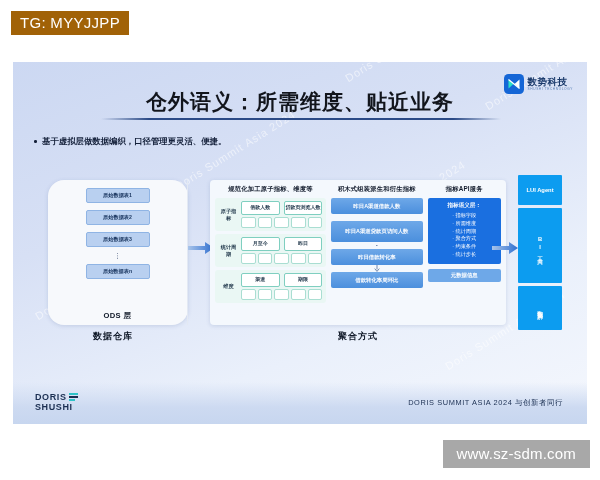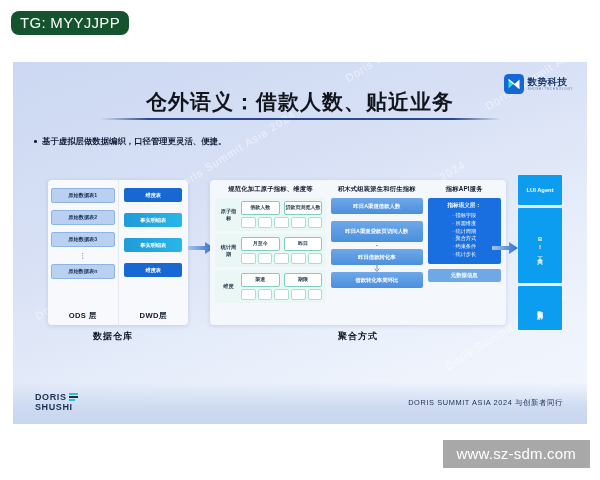--- a/index.html
+++ b/index.html
@@ -5,25 +5,24 @@
   html,body{margin:0;padding:0;}
   body{
     width:600px;height:480px;overflow:hidden;
     background:#ffffff;
     font-family:"Liberation Sans","DejaVu Sans",sans-serif;
     position:relative;
   }
   
   .tg-tag{
     position:absolute;left:11px;top:11px;
-    background:#14532d;color:#ffffff;
+    background:#a16207;color:#ffffff;
     font-size:15px;letter-spacing:.3px;
     padding:3px 9px 4px 9px;
     z-index:40;
-    border-radius:8px;
   }
   .site-tag{
     position:absolute;right:10px;bottom:12px;
     background:#a8a8a8;color:#ffffff;
     font-size:15px;letter-spacing:.2px;
     padding:5px 14px 6px 14px;
     z-index:40;
   }
   
   .slide{
@@ -73,21 +72,21 @@
   .bullets li:before{
     content:"";position:absolute;left:1px;top:6px;
     width:2.5px;height:2.5px;background:#14203a;border-radius:50%;
   }
   .bullets ul{margin:0;padding:0;}
   
   .diagram{position:absolute;left:25px;top:118px;width:524px;height:215px;}
   
   .wh-card{
     position:absolute;left:10px;top:0;width:140px;height:145px;
-    background:#f7f9fc;border-radius:4px;
+    background:#f7f9fc;border-radius:16px;
     box-shadow:0 1px 4px rgba(60,90,150,.18);
     display:flex;
   }
   .wh-col{flex:1;display:flex;flex-direction:column;align-items:center;
           padding:8px 0 0 0;position:relative;}
   .wh-col.ods{border-right:1px solid #e3e9f3;}
   .ods-box{
     width:62px;height:13px;margin-bottom:7px;
     background:#b9d0f0;border:1px solid #8fb4e4;border-radius:2px;
     font-size:5.2px;color:#16325c;font-weight:bold;
@@ -214,21 +213,21 @@
       <path d="M9 11 L19 20 L9 29 Z" fill="#2de0c8"></path>
       <path d="M31 11 L21 20 L31 29 Z" fill="#ffffff"></path>
       <path d="M9 11 L31 29" stroke="#ffffff" stroke-width="2.4" fill="none"></path>
     </svg>
     <div>
       <div class="brand-name">数势科技</div>
       <div class="brand-sub">SHUSHI TECHNOLOGY</div>
     </div>
   </div>
 
-  <div class="slide-title">仓外语义：借款人数、贴近业务</div>
+  <div class="slide-title">仓外语义：所需维度、贴近业务</div>
   <div class="title-rule"></div>
 
   <div class="bullets">
     <ul>
       <li>基于虚拟层做数据编织，口径管理更灵活、便捷。</li>
     </ul>
   </div>
 
   <div class="diagram">
 
@@ -251,27 +250,20 @@
 
     <div class="wh-card">
       <div class="wh-col ods">
         <div class="ods-box">原始数据表1</div>
         <div class="ods-box">原始数据表2</div>
         <div class="ods-box">原始数据表3</div>
         <div class="ods-dots">⋮</div>
         <div class="ods-box">原始数据表n</div>
         <div class="layer-label">ODS 层</div>
       </div>
-      <div class="wh-col dwd">
-        <div class="dwd-box dim">维度表</div>
-        <div class="dwd-box fact">事实明细表</div>
-        <div class="dwd-box fact">事实明细表</div>
-        <div class="dwd-box dim">维度表</div>
-        <div class="layer-label">DWD层</div>
-      </div>
     </div>
 
     <div class="section-caption" style="left:5px;top:150px;width:140px;">数据仓库</div>
 
     <svg class="arrow" style="left:150px;top:62px;" viewBox="0 0 26 12">
       <defs>
           <linearGradient id="ag1" x1="0" x2="1">
             <stop offset="0" stop-color="#a8c4ea"></stop>
             <stop offset="1" stop-color="#2f6fd0"></stop>
           </linearGradient>

